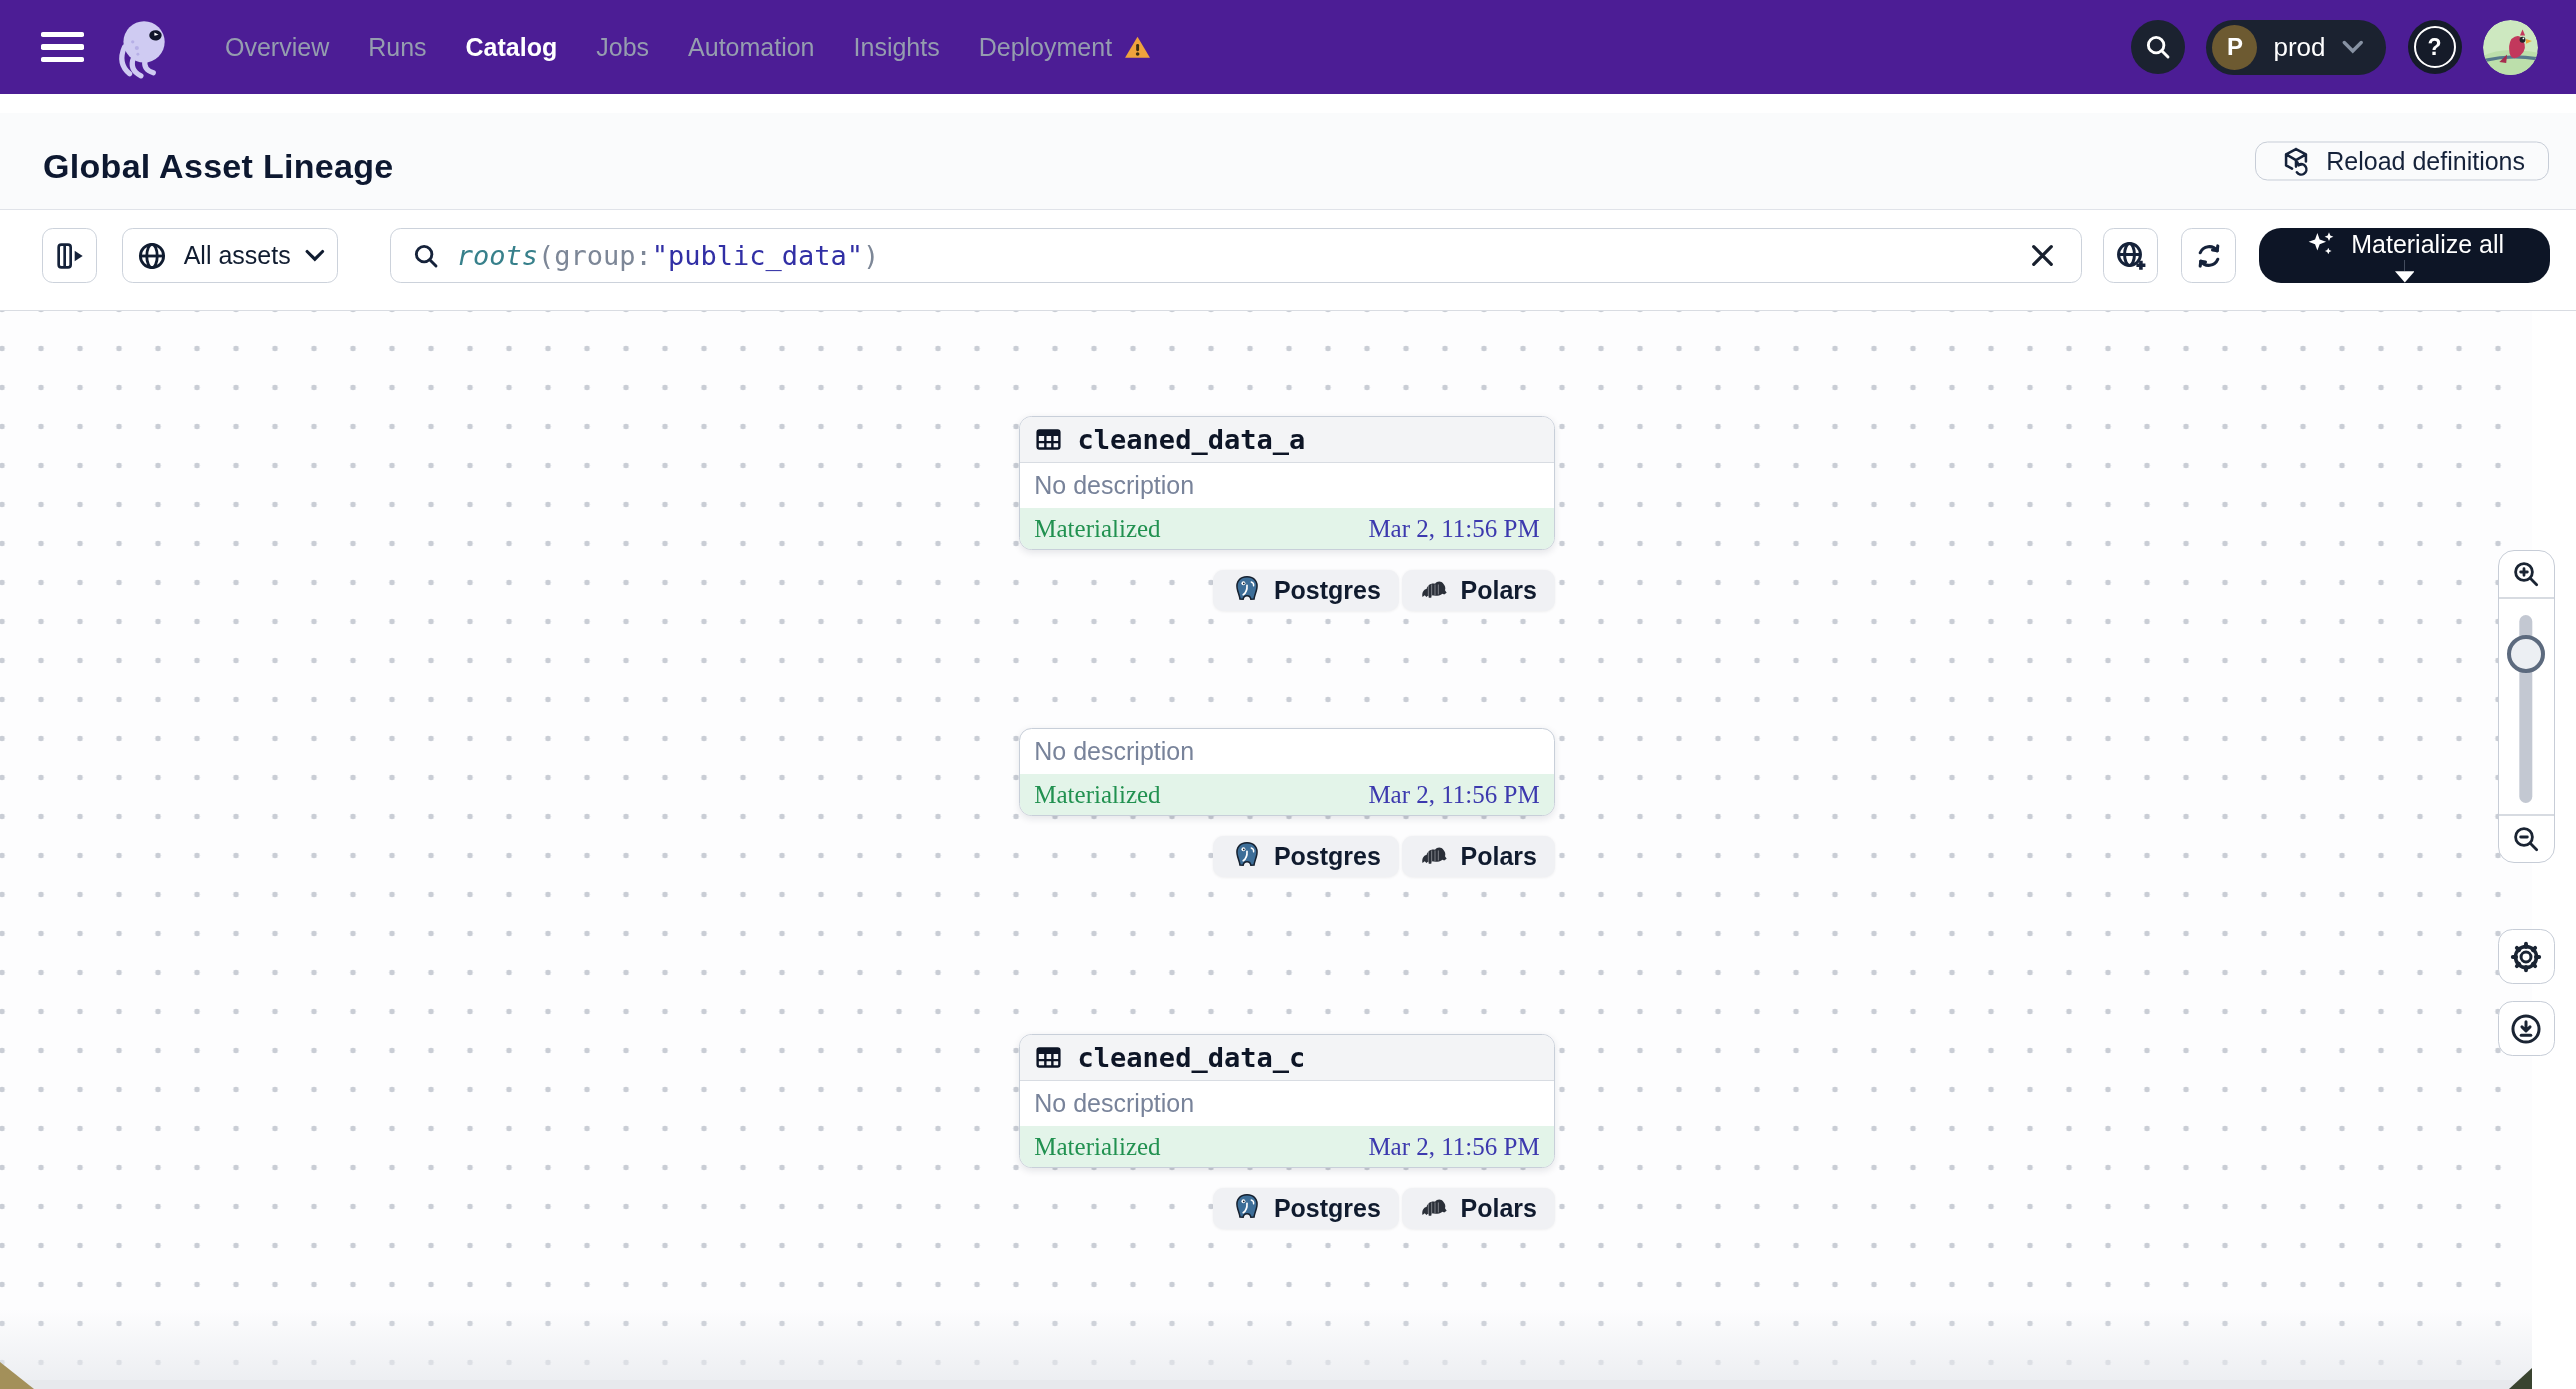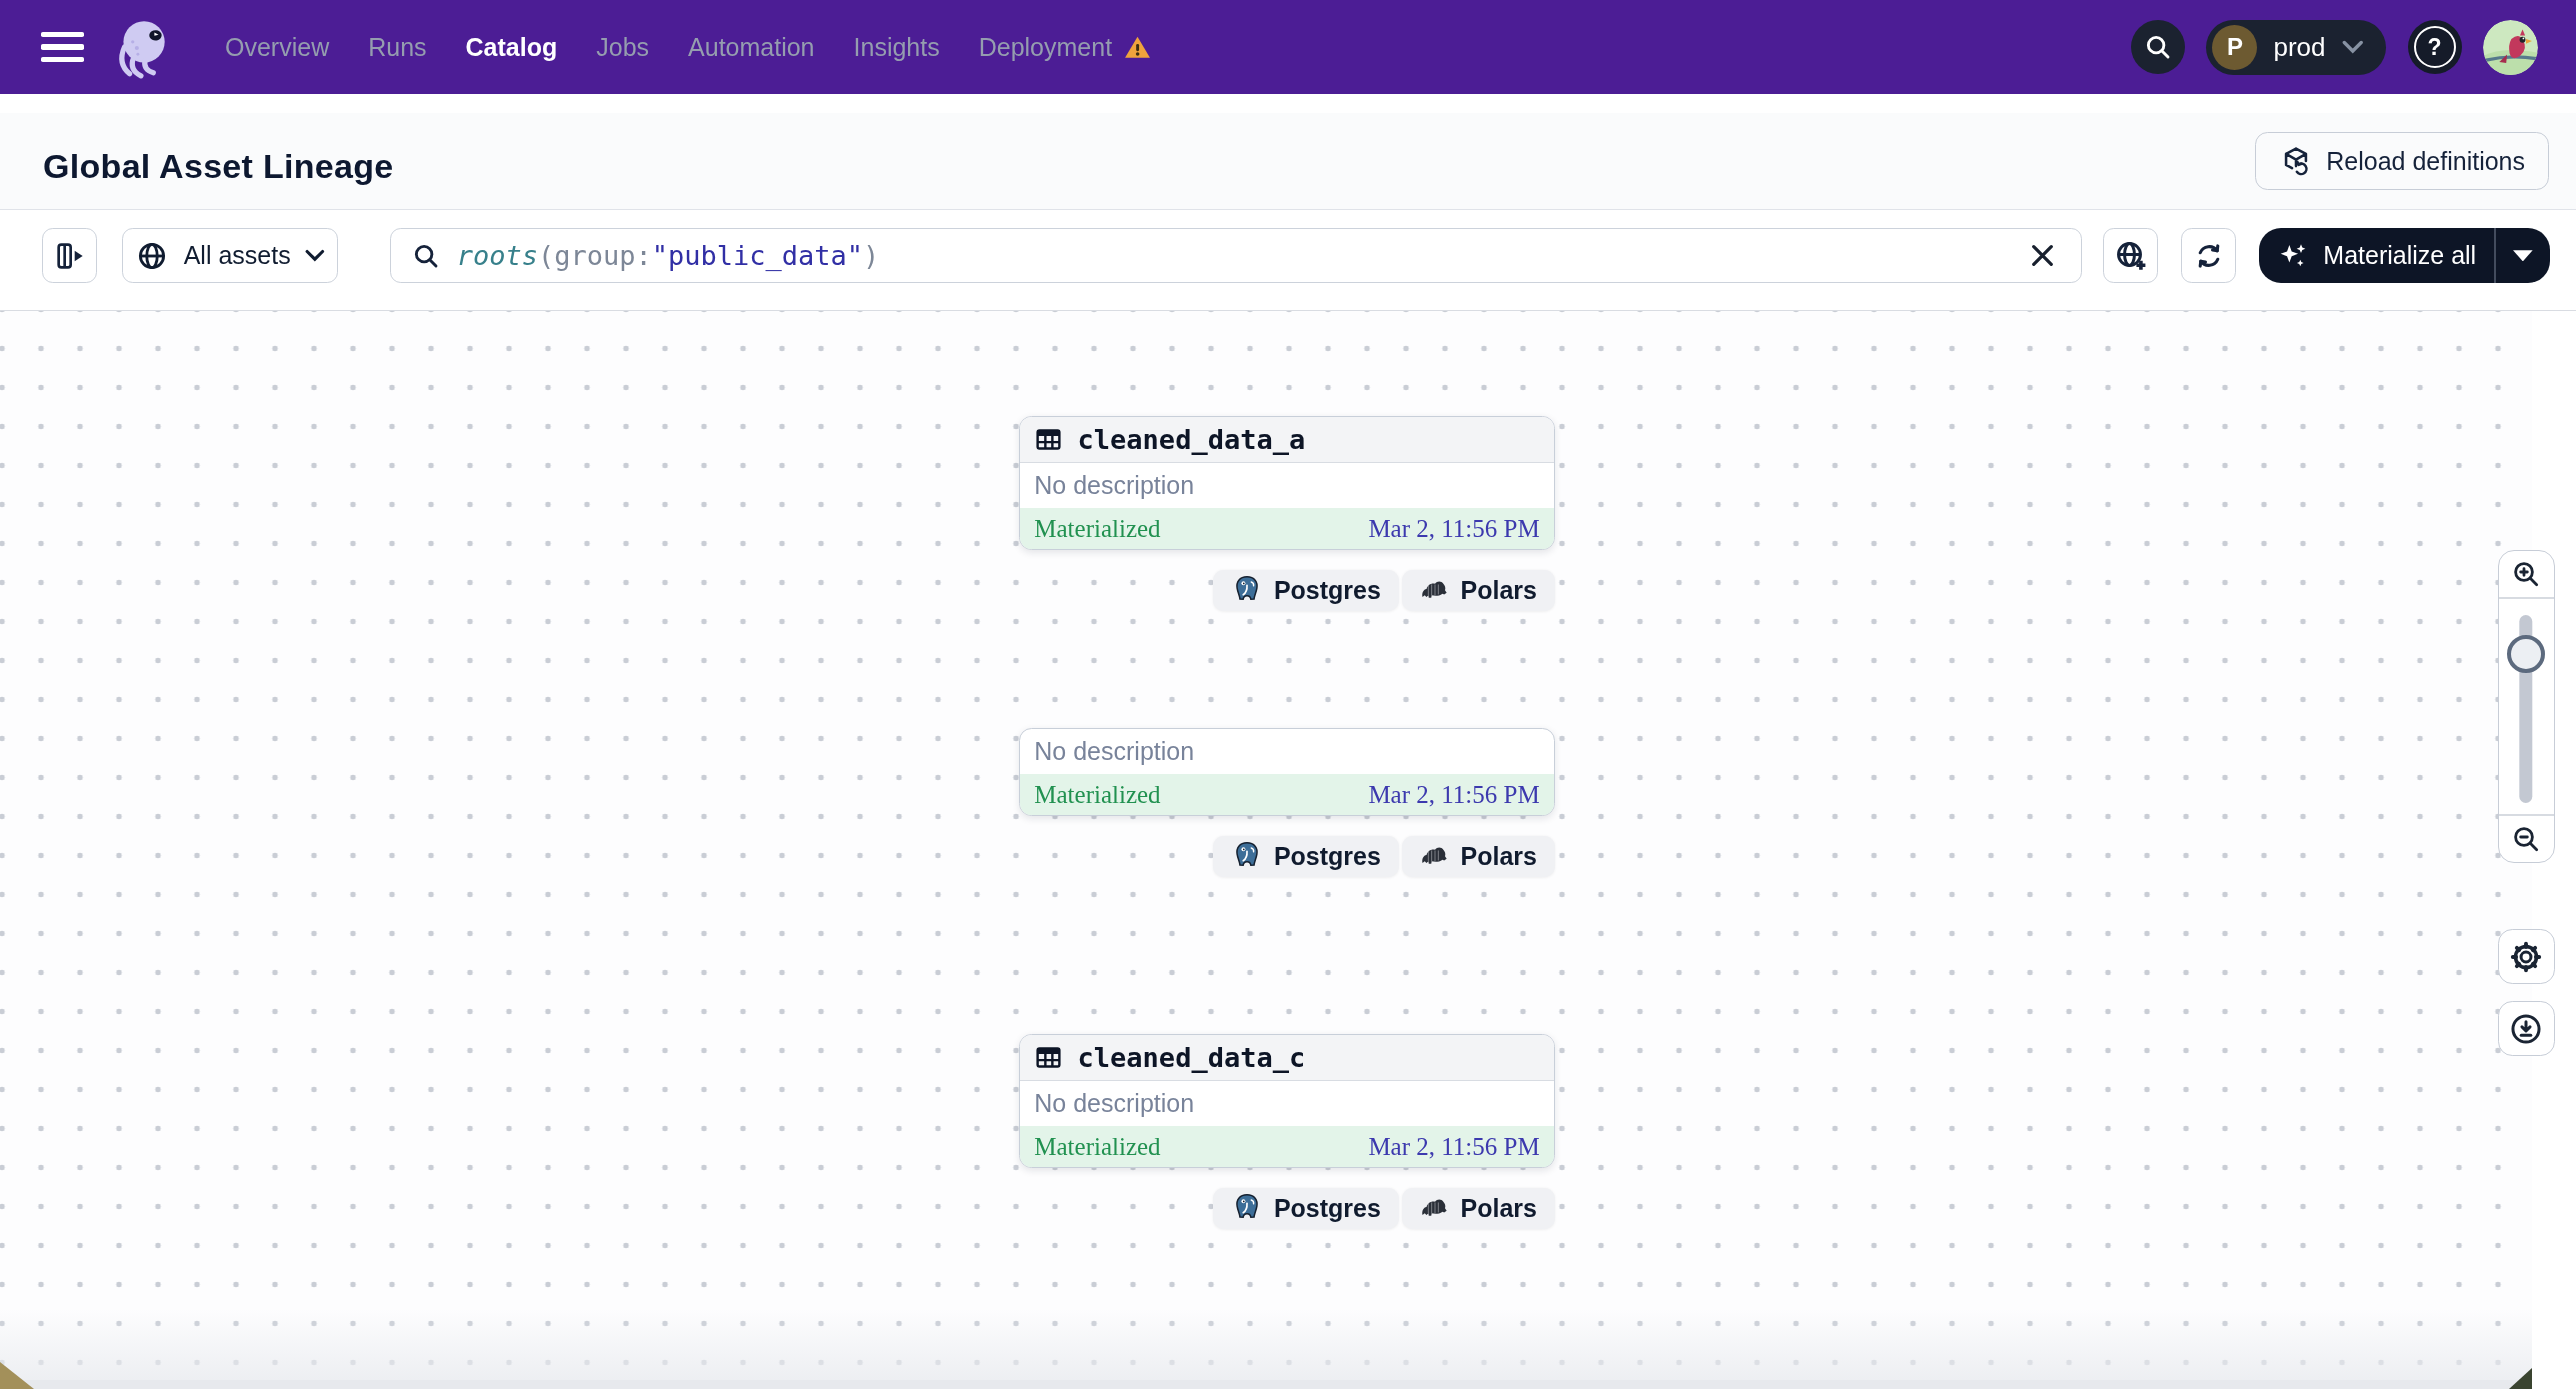--- a/index.html
+++ b/index.html
@@ -19,38 +19,38 @@
   .env-pill{height:55px;border-radius:28px;background:#1b2230;display:flex;align-items:center;gap:16px;padding:0 23px 0 6.3px;cursor:pointer;}
   .env-badge{width:45px;height:45px;border-radius:50%;background:#6d5a31;color:#fff;font-weight:700;font-size:24px;display:flex;align-items:center;justify-content:center;}
   .env-name{color:#fff;font-size:26px;}
   .help-circle{width:54px;height:54px;border-radius:50%;background:#151b29;display:flex;align-items:center;justify-content:center;cursor:pointer;}
   .help-glyph{width:38px;height:38px;border:2.7px solid #fff;border-radius:50%;color:#fff;font-size:23px;font-weight:700;display:flex;align-items:center;justify-content:center;}
   .avatar{width:55px;height:55px;border-radius:50%;overflow:hidden;cursor:pointer;}
 
   
   .page-header{position:absolute;top:113px;left:0;width:2576px;height:97px;background:#fafbfc;border-bottom:1.8px solid #e0e3e9;display:flex;align-items:flex-end;box-sizing:border-box;}
   .page-title{margin-left:43px;font-size:34px;font-weight:600;color:#0d1830;letter-spacing:0.3px;}
-  .reload-btn{position:absolute;right:27px;top:50%;transform:translateY(-50%);height:58px;border:1.8px solid #c7cdd7;border-radius:12.5px;background:transparent;display:flex;align-items:center;gap:13.4px;padding:0 23px;font-size:25px;color:#15223a;cursor:pointer;font-family:inherit;}
+  .reload-btn{position:absolute;right:27px;top:50%;transform:translateY(-50%);height:39px;border:1.8px solid #c7cdd7;border-radius:12.5px;background:transparent;display:flex;align-items:center;gap:13.4px;padding:0 23px;font-size:25px;color:#15223a;cursor:pointer;font-family:inherit;}
 
   
   .toolbar{position:absolute;top:212px;left:0;width:2576px;height:99px;background:#fff;border-bottom:1.8px solid #d9dce2;box-sizing:border-box;}
   .tb{position:absolute;top:16px;height:55px;box-sizing:border-box;display:flex;align-items:center;cursor:pointer;}
   .btn-outline{border:1.8px solid #ccd2db;border-radius:10.7px;background:#fff;justify-content:center;}
   #panel-toggle{left:42px;width:55px;}
   #scope-btn{left:122px;width:216px;gap:14.3px;font-size:25px;color:#101c30;}
   #search-box{left:390px;width:1692px;border:1.8px solid #ccd2db;border-radius:10.7px;background:#fff;padding:0 19.7px;gap:16px;cursor:text;}
   .query{font-family:"DejaVu Sans Mono",monospace;font-size:27px;display:flex;align-items:center;}
   .q-function{color:#37808b;font-style:italic;}
   .q-punct{color:#7d8797;}
   .q-key{color:#7d8797;}
   .q-string{color:#312fa5;}
   .clear-x{margin-left:auto;background:none;border:none;cursor:pointer;padding:5.4px;}
   #globe-btn{left:2103px;width:55px;}
   #refresh-btn{left:2181px;width:55px;}
-  #materialize-btn{left:2259px;width:291px;background:#0d1526;border-radius:22px;color:#fff;padding:0;overflow:hidden;}
+  #materialize-btn{left:2259px;width:291px;background:#0d1526;border-radius:22px;color:#fff;padding:0;overflow:hidden;flex-direction:column;}
   .mat-main{flex:1;height:100%;display:flex;align-items:center;justify-content:center;gap:14.3px;font-size:25px;cursor:pointer;}
   .mat-divider{width:1.8px;height:100%;background:#434c5e;}
   .mat-caret{width:54px;height:100%;display:flex;align-items:center;justify-content:center;cursor:pointer;}
 
   
   .canvas{position:absolute;top:311px;left:0;width:2532px;height:1078px;background-color:#fdfdfe;
     background-image:radial-gradient(circle,#c9cdd5 2.7px,rgba(201,205,213,0) 3.1px);
     background-size:39px 39px;background-position:21.5px 18px;overflow:hidden;}
   .canvas-fade{position:absolute;left:0;right:0;bottom:0;height:80px;background:linear-gradient(rgba(238,240,243,0),rgba(233,235,239,.9));pointer-events:none;}
   .bottom-strip{position:absolute;left:0;right:0;bottom:0;height:9px;background:#e7e9ed;}

